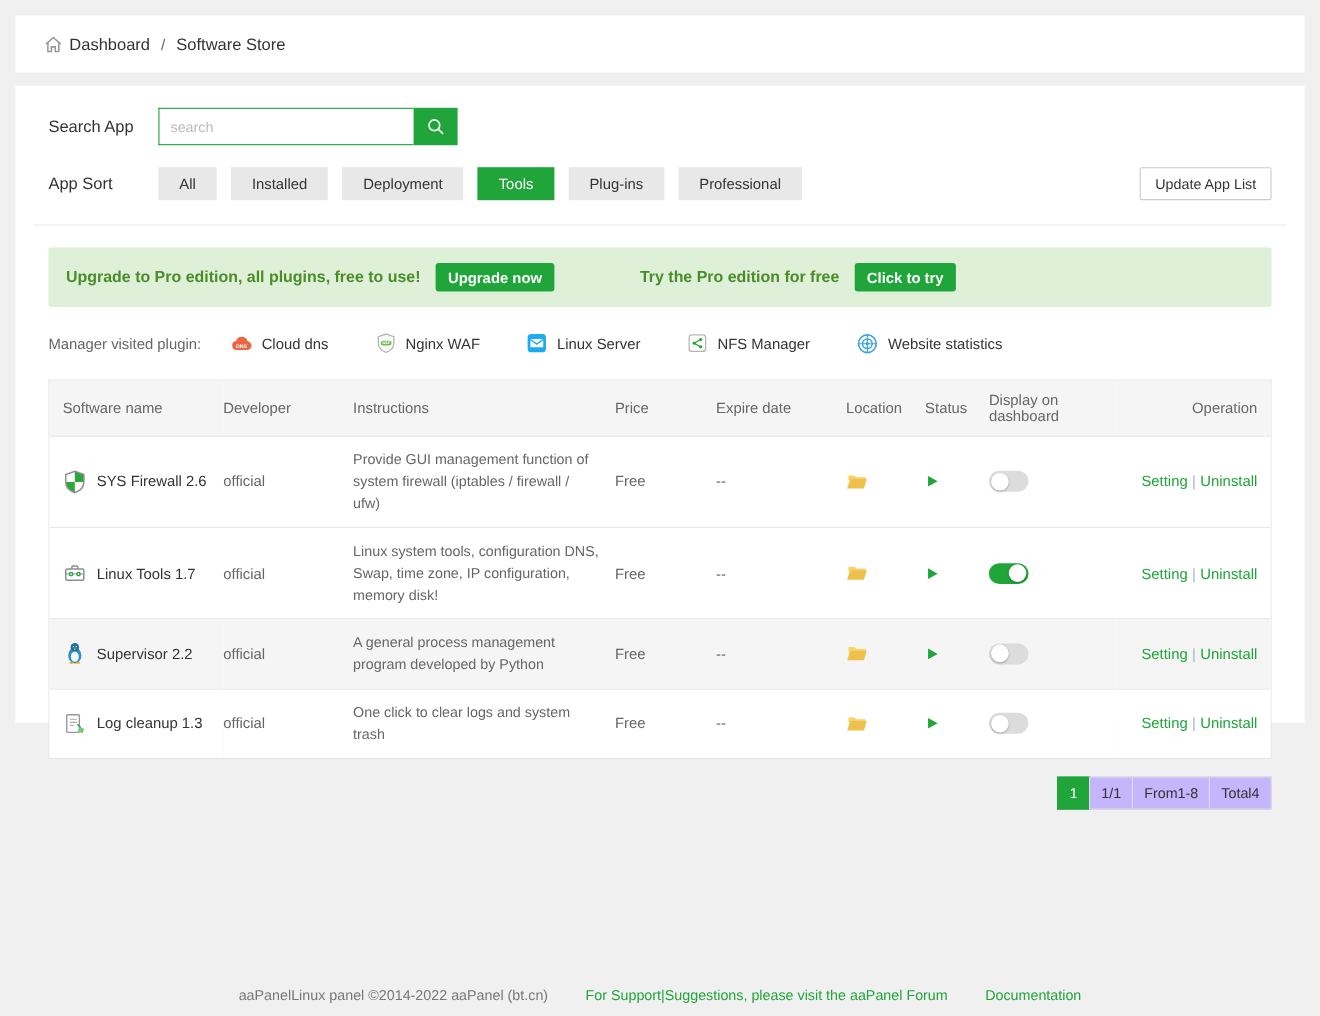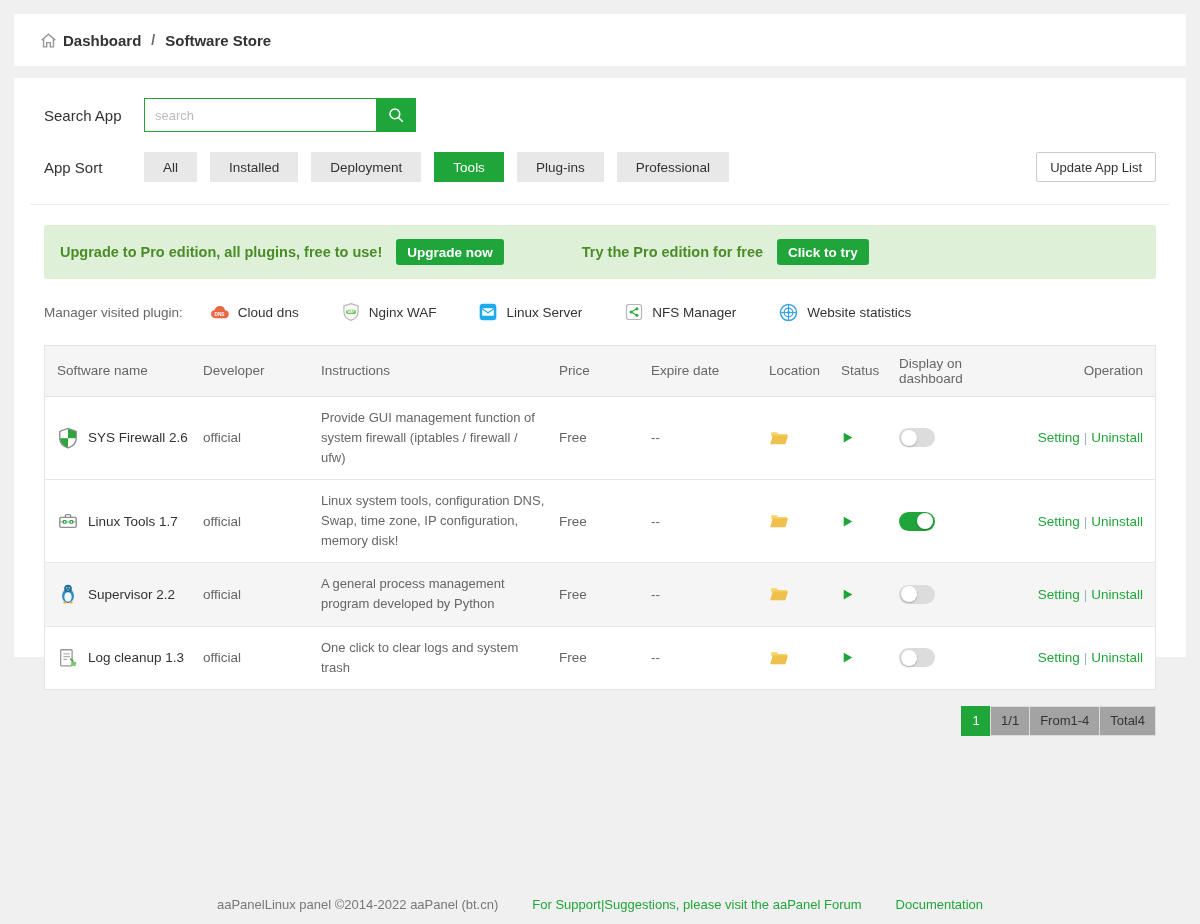--- a/index.html
+++ b/index.html
@@ -8,21 +8,21 @@
     position:relative;
     background:#f0f0f0;
     font-family:"Liberation Sans", sans-serif;
     color:#333;
     font-size:14px;
   }
 
   
   .crumb-bar {
     position:absolute; left:14px; right:14px; top:14px; height:52px;
-    background:#fff; display:flex; align-items:center; padding:0 26px;font-weight:bold;
+    background:#fff; display:flex; align-items:center; padding:0 26px;
   }
   .crumb-bar .crumb-link { display:flex; align-items:center; gap:6px; cursor:pointer; }
   .crumb-sep { margin:0 10px; color:#666; }
   .crumb-text { font-size:15px; color:#333; }
 
   
   .panel {
     position:absolute; left:14px; right:14px; top:78px; height:579px;
     background:#fff; padding:20px 16px 16px 16px;
   }
@@ -108,21 +108,21 @@
     position:absolute; top:1.5px; left:2px; width:16px; height:16px; border-radius:50%;
     background:#fff; box-shadow:0 1px 2px rgba(0,0,0,.25);
   }
   .toggle.on { background:#20a53a; }
   .toggle.on .knob { left:auto; right:2px; }
 
   
   .pager { display:flex; justify-content:flex-end; margin:16px 14px 0 0; }
   .pg {
     height:30px; min-width:30px; display:flex; align-items:center; justify-content:center;
-    border:1px solid #ddd; background:#a3a3a3; color:#333; font-size:13px; padding:0 10px;
+    border:1px solid #ddd; background:#c4b5fd; color:#333; font-size:13px; padding:0 10px;
     margin-left:-1px;
   }
   .pg.cur { background:#20a53a; border-color:#20a53a; color:#fff; cursor:pointer; }
 
   
   .footer {
     position:absolute; left:0; right:0; bottom:12px; display:flex; justify-content:center;
     align-items:center; gap:34px; font-size:13px;
   }
   .footer .gray { color:#777; }
@@ -420,21 +420,21 @@
           </td>
         </tr>
 
       </tbody>
     </table>
   </div>
 
   <div class="pager">
     <span class="pg cur">1</span>
     <span class="pg">1/1</span>
-    <span class="pg">From1-4</span>
+    <span class="pg">From1-8</span>
     <span class="pg">Total4</span>
   </div>
 
 </div>
 
 <div class="footer">
   <span class="gray">aaPanelLinux panel ©2014-2022 aaPanel (bt.cn)</span>
   <a class="green">For Support|Suggestions, please visit the aaPanel Forum</a>
   <a class="green">Documentation</a>
 </div>

